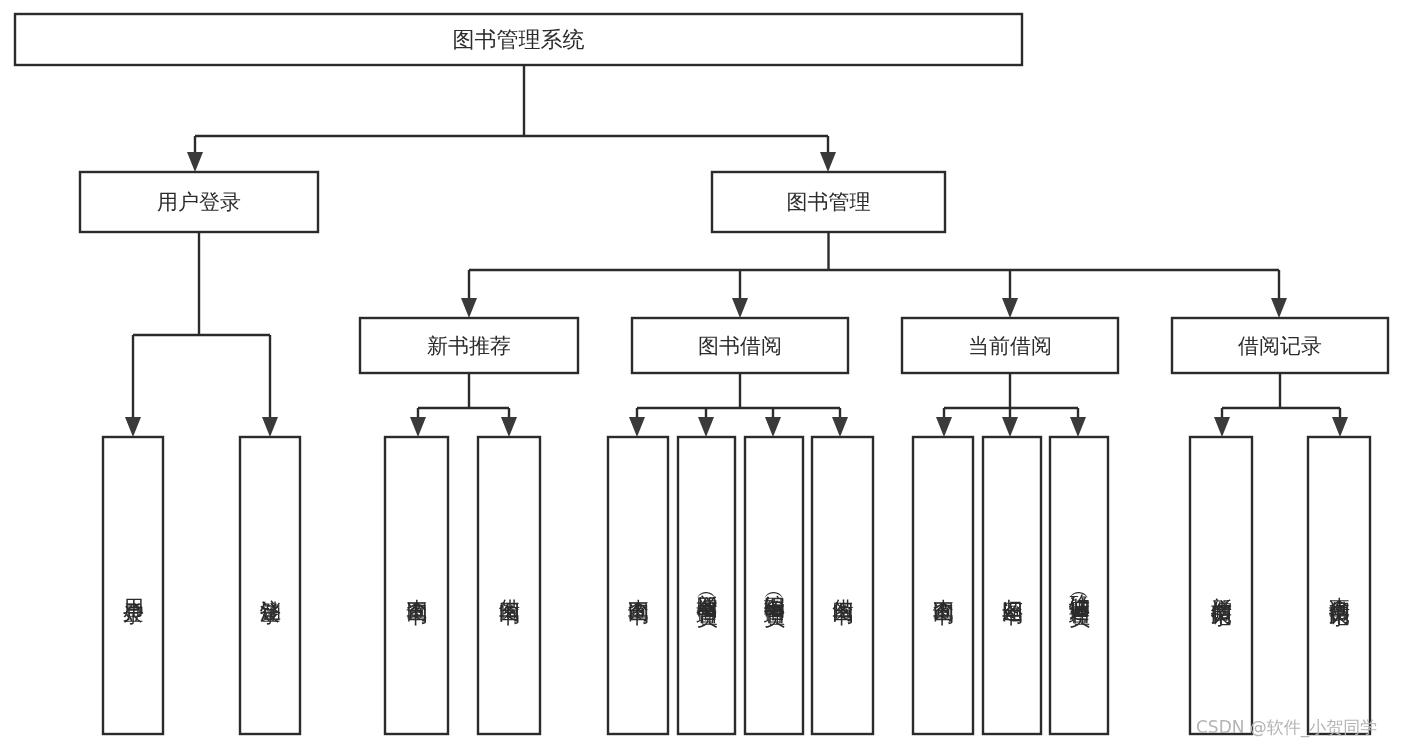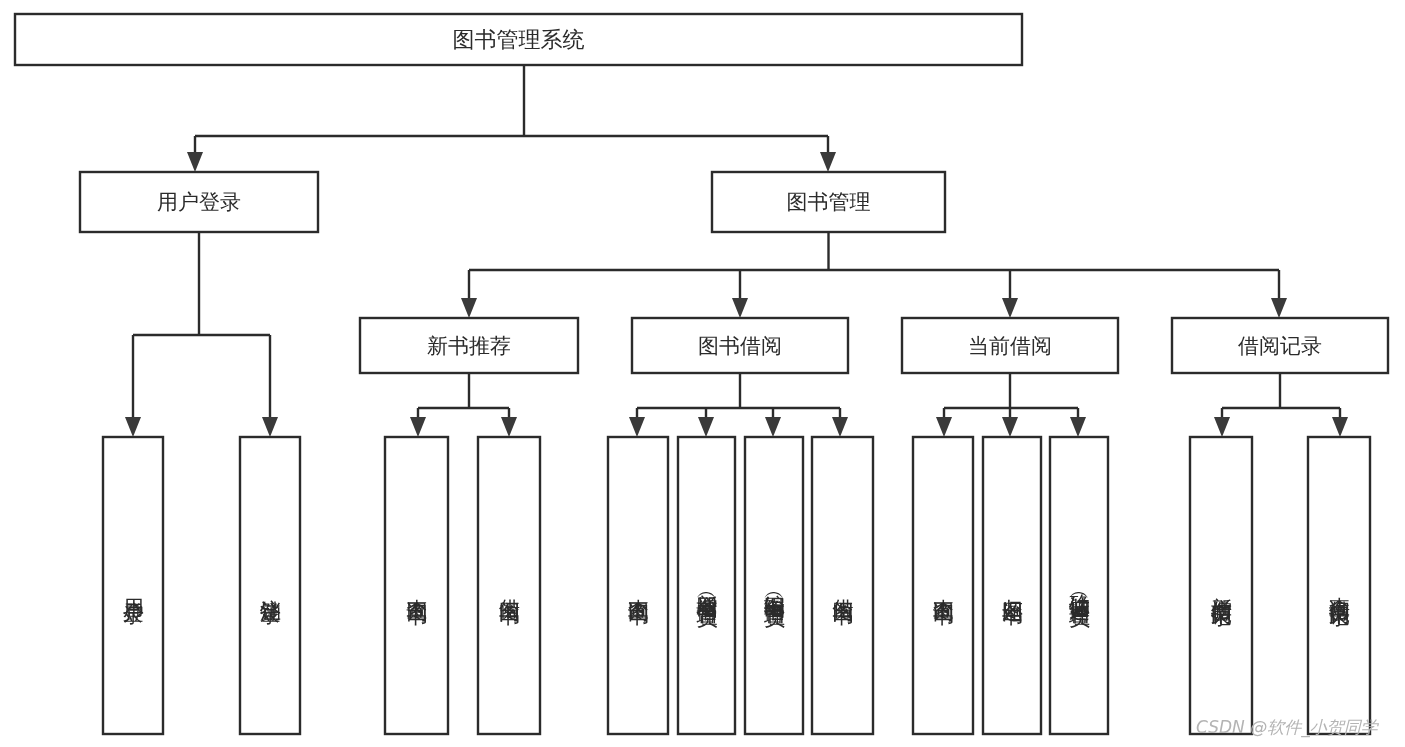--- a/index.html
+++ b/index.html
@@ -70,21 +70,20 @@
     pointer-events: none;
     user-select: none;
   }
   .watermark {
     position: absolute;
     font-family: "DejaVu Sans", "Liberation Sans", sans-serif;
     font-size: 17px;
     color: #b4b4b4;
     white-space: nowrap;
     user-select: none;
-    font-style: italic;
   }
 </style>
 </head>
 <body>
 
 <div id="diagram-root">
 
   <svg id="diagram-svg" viewBox="0 0 1405 747">
     <g id="connectors-layer">
         <line x1="524" y1="65" x2="524" y2="136" class="connector"></line>

